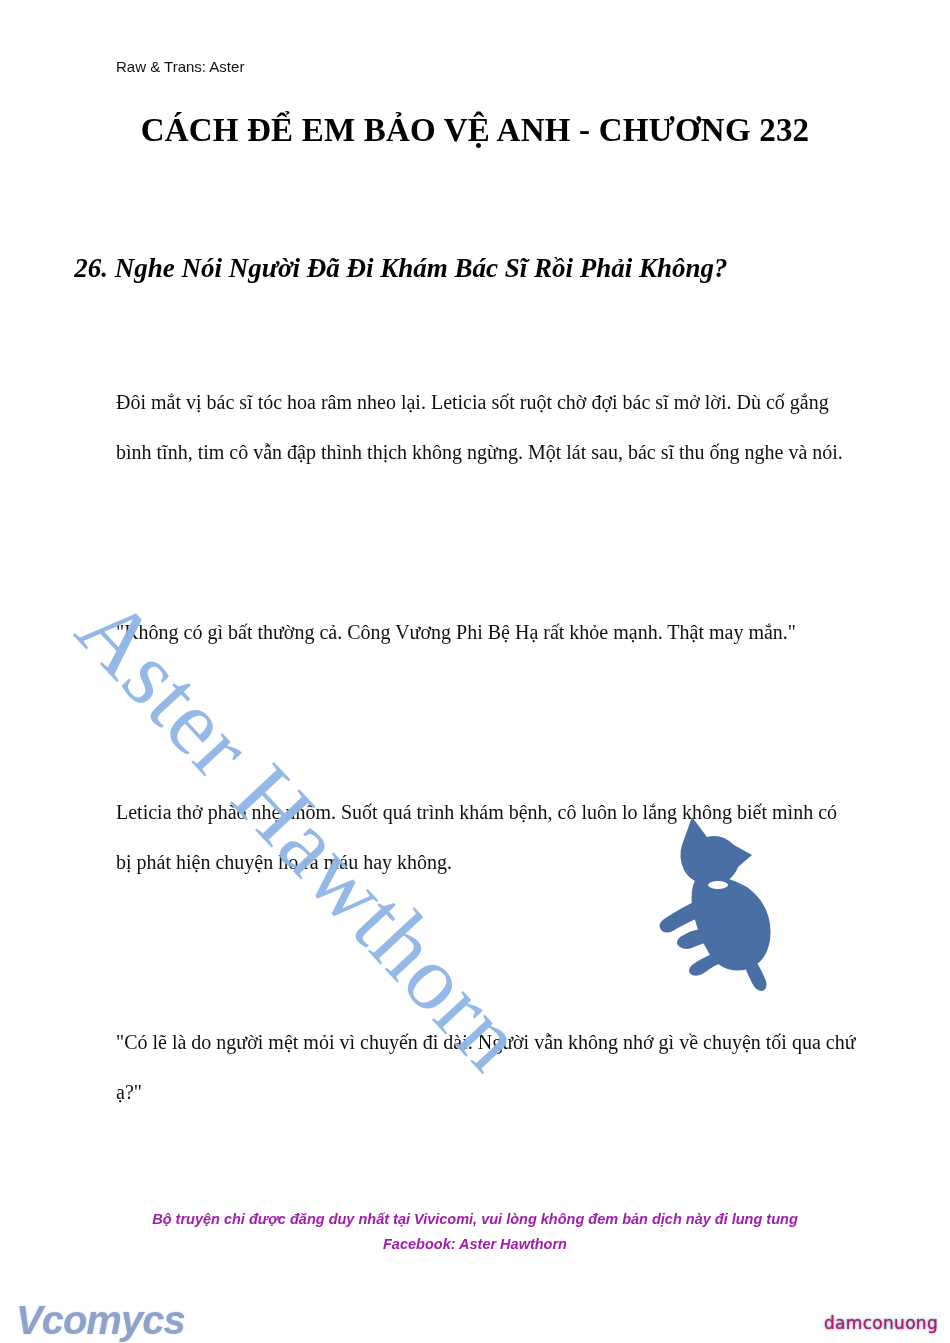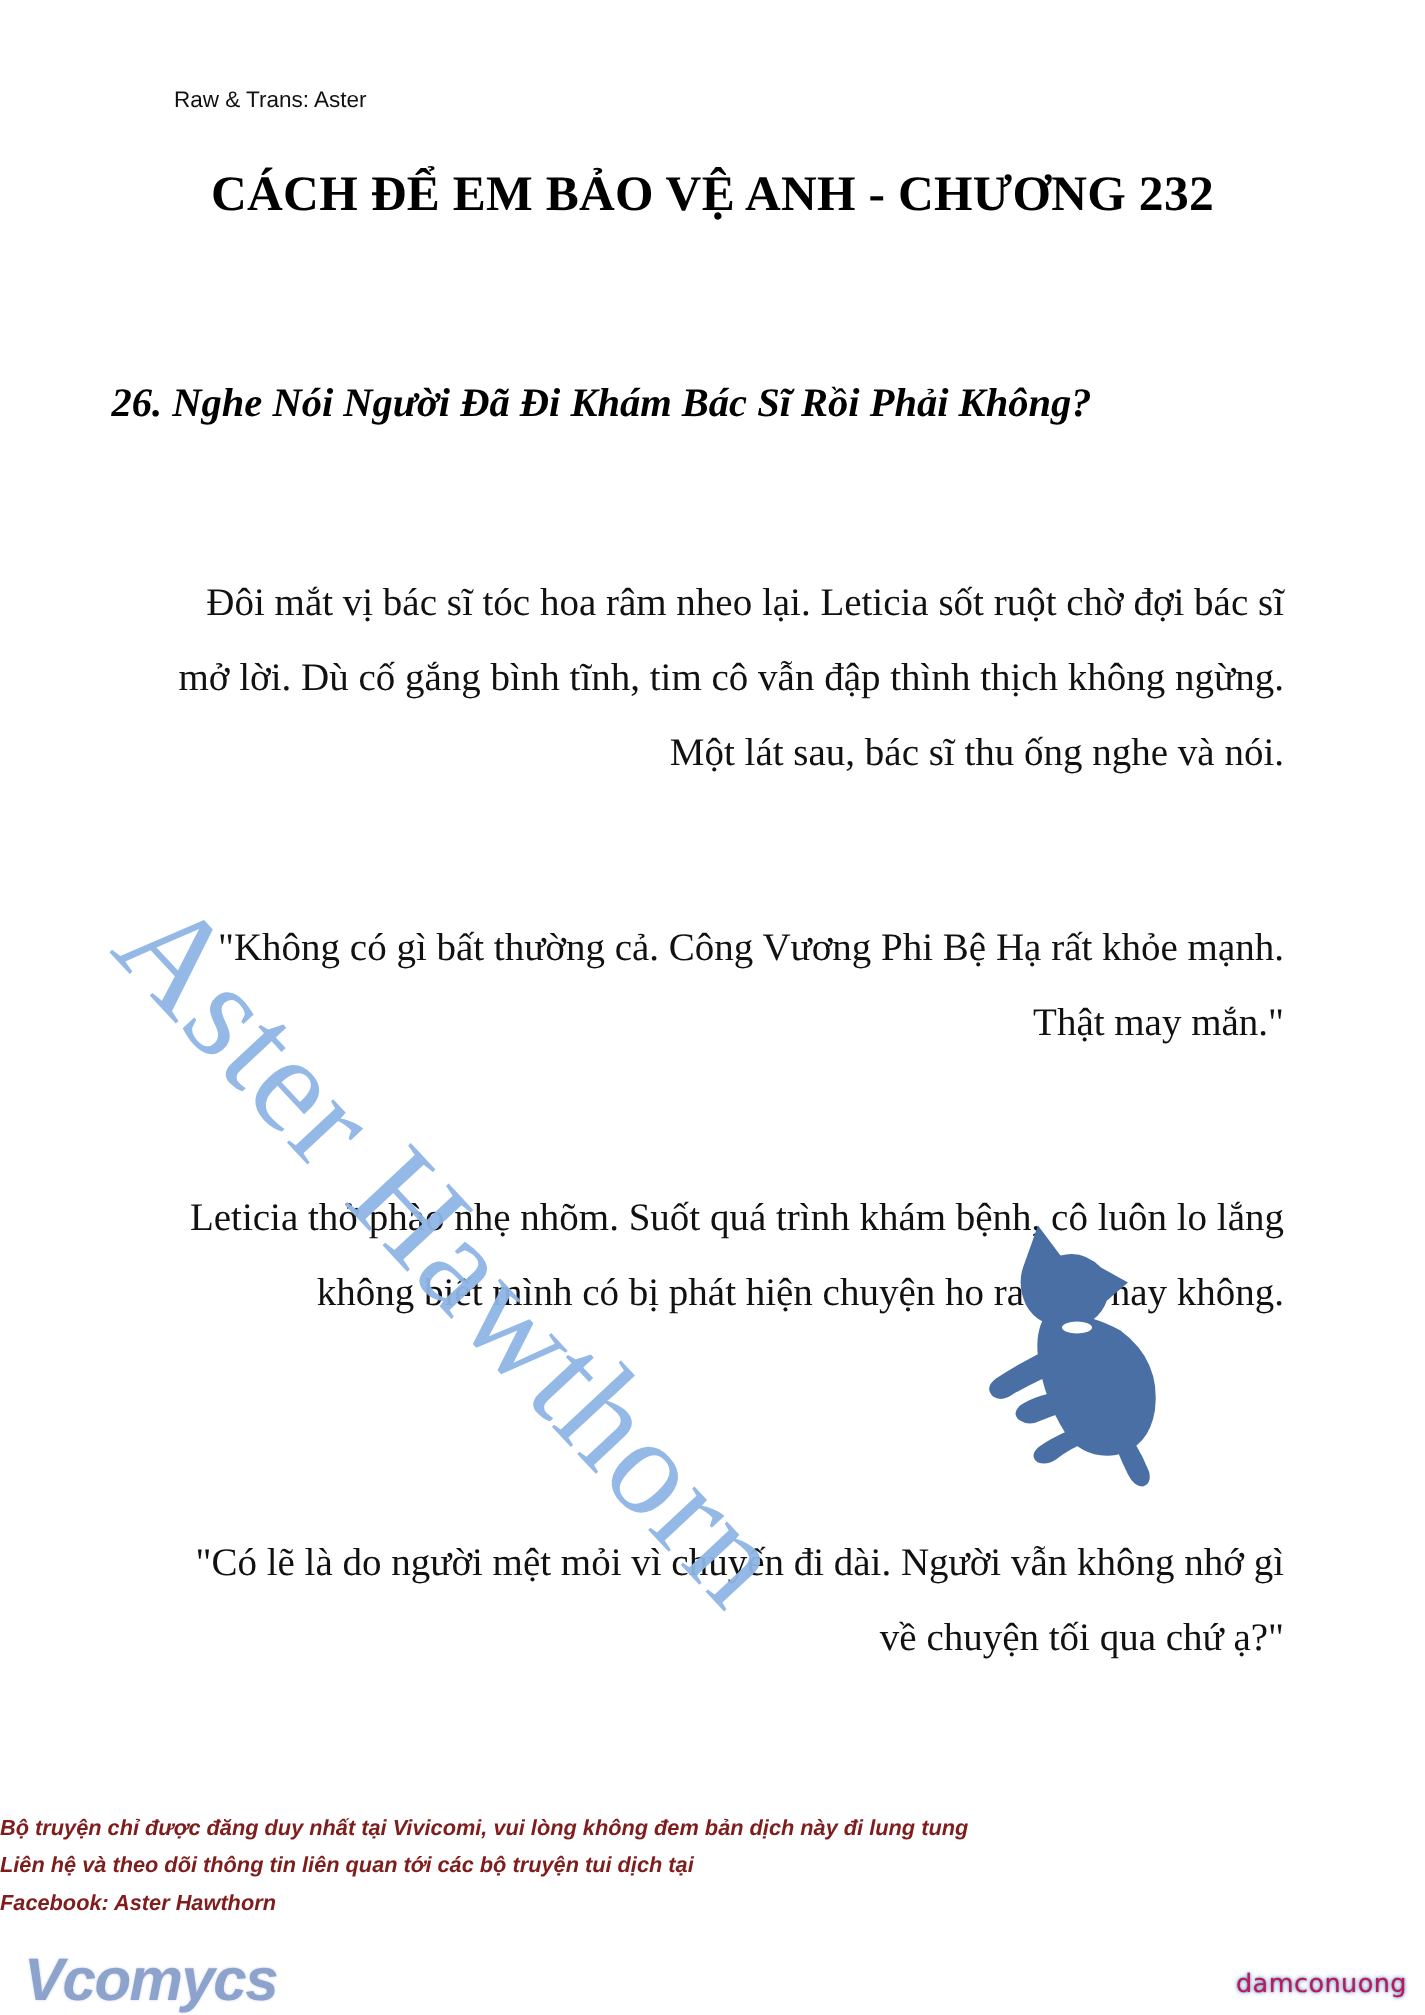--- a/index.html
+++ b/index.html
@@ -24,36 +24,35 @@
       color: #000;
     }
     .section-title {
       position: absolute; left: 0; top: 253px; width: 802px;
       text-align: center;
       font-weight: bold; font-style: italic;
       font-size: 27px; color: #000;
     }
     .para {
       position: absolute; left: 116px; width: 740px;
-      font-size: 26px; line-height: 50px; color: #111;
+      font-size: 20px; line-height: 50px; color: #111;
       margin: 0;
-      text-align: right;
     }
     .p1 { top: 377px; }
     .p2 { top: 607px; }
     .p3 { top: 787px; }
     .p4 { top: 1017px; }
 
     .footer-notes {
       position: absolute; left: 0; top: 1207px; width: 950px;
-      text-align: left;
+      text-align: center;
       font-family: "Liberation Sans", sans-serif;
       font-style: italic; font-weight: bold;
       font-size: 14.5px; line-height: 25px;
-      color: #7f1d1d;
+      color: #a21caf;
     }
     .footer-notes div { margin: 0; }
 
     .watermark {
       position: absolute; left: 95px; top: 560px;
       font-family: "Liberation Serif", serif;
       font-size: 92px; color: #8fb6e6;
       transform: rotate(47deg);
       transform-origin: left center;
       white-space: nowrap;
@@ -112,18 +111,17 @@
     <path d="M62 138 Q48 144 40 150 Q34 156 40 160 Q46 162 52 158 Q62 150 74 146 Z"></path>
 
     <path d="M92 150 Q96 160 100 168 Q104 176 110 176 Q116 174 114 166 Q110 156 104 146 Z"></path>
   </g>
 
   <ellipse cx="66" cy="70" rx="10" ry="4" fill="#ffffff"></ellipse>
 </svg>
 
 <div class="footer-notes">
   <div>Bộ truyện chỉ được đăng duy nhất tại Vivicomi, vui lòng không đem bản dịch này đi lung tung</div>
-  <div>Liên hệ và theo dõi thông tin liên quan tới các bộ truyện tui dịch tại</div>
   <div>Facebook: Aster Hawthorn</div>
 </div>
 
 <div class="logo-left">Vcomycs</div>
 <div class="logo-right">damconuong</div>
 
 </body></html>

